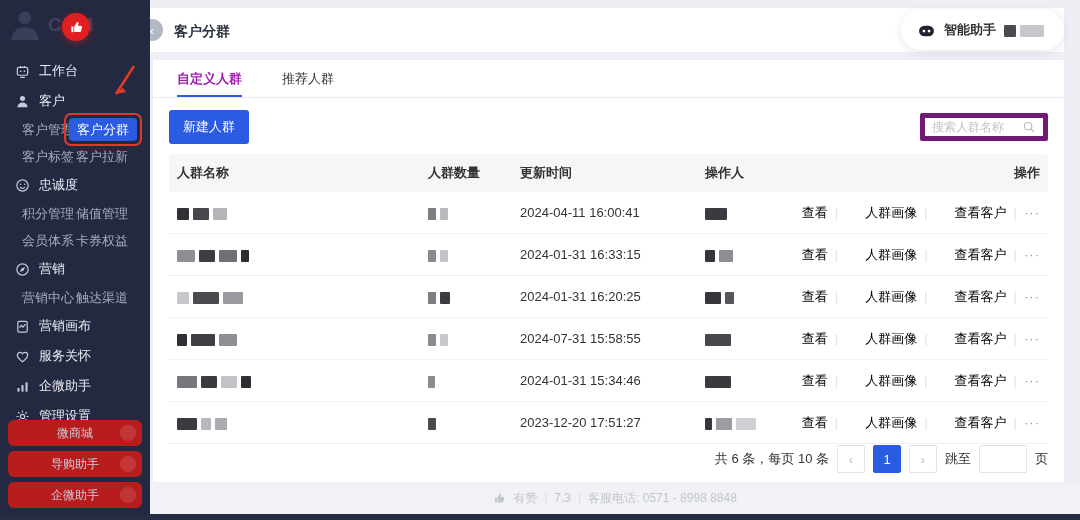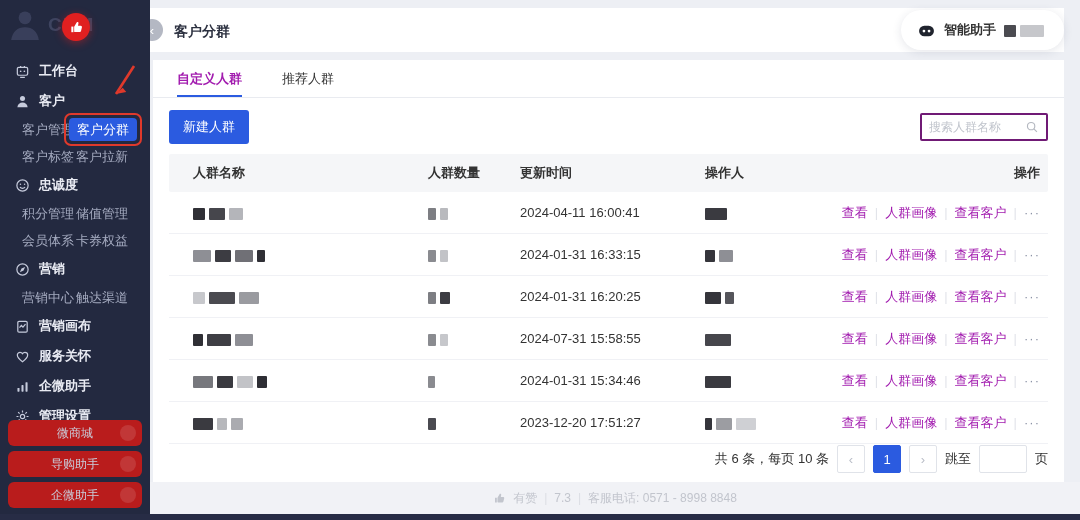--- a/index.html
+++ b/index.html
@@ -7,21 +7,21 @@
   body { font-family:"Liberation Sans","DejaVu Sans",sans-serif; background:#edeff4; position:relative; color:#333; }
 
   
   .sidebar { position:absolute; left:0; top:0; width:150px; height:514px; background:#232940; z-index:3; }
   .logo-area { position:relative; height:50px; }
   .logo-person { position:absolute; left:8px; top:6px; color:#3e4460; opacity:.85; }
   .logo-text { position:absolute; left:48px; top:14px; font-size:19px; font-weight:bold; color:#3e4460; letter-spacing:1px; }
   .badge { position:absolute; left:62px; top:13px; width:28px; height:28px; border-radius:50%; background:#e02020;
            display:flex; align-items:center; justify-content:center; color:#fff; z-index:4; box-shadow:0 2px 8px rgba(224,32,32,.45); }
   .menu { margin-top:6px; font-size:13px; }
-  .menu-main { display:flex; align-items:center; gap:9px; height:30px; padding:0 14px; color:#e9ebf3; font-weight:700; cursor:pointer; }
+  .menu-main { display:flex; align-items:center; gap:9px; height:30px; padding:0 14px; color:#e9ebf3; font-weight:400; cursor:pointer; }
   .menu-main .mi { width:16px; height:16px; display:flex; align-items:center; justify-content:center; color:#c6cbdc; }
   .menu-subrow { display:flex; align-items:center; height:27px; padding:0 22px; color:#a4aabf; }
   .menu-sub { width:62px; cursor:pointer; white-space:nowrap; }
   .menu-sub.second { width:auto; }
   .chip { position:relative; background:#2b5be0; color:#fff; padding:4px 8px; border-radius:4px; margin-left:-5px; }
   .chip-anno { position:absolute; inset:-5px; border:2px solid #e0392b; border-radius:7px; pointer-events:none; }
   .anno-arrow { position:absolute; left:100px; top:58px; width:44px; height:46px; pointer-events:none; z-index:5; }
   .side-bottom { position:absolute; left:8px; right:8px; bottom:6px; display:flex; flex-direction:column; gap:5px; }
   .side-btn { position:relative; height:26px; line-height:26px; text-align:center; background:#b91c1c; border-radius:6px;
               color:#c9cdda; font-size:12px; cursor:pointer; overflow:hidden; }
@@ -38,37 +38,37 @@
 
   
   .card { position:absolute; left:153px; top:60px; width:911px; height:422px; background:#fff; z-index:2; }
   .tabs { display:flex; gap:40px; padding:0 24px; height:38px; border-bottom:1px solid #e9ebf0; }
   .tab { line-height:37px; font-size:13px; color:#333; position:relative; cursor:pointer; }
   .tab.active { color:#a21caf; font-weight:700; }
   .tab.active::after { content:""; position:absolute; left:0; right:0; bottom:0; height:2px; background:#2b5be0; }
   .toolbar { display:flex; justify-content:space-between; align-items:center; padding:12px 16px 10px; }
   .btn-primary { background:#2b5be0; color:#fff; border:none; font-size:13px; padding:8px 14px; border-radius:3px; cursor:pointer;
                  font-family:inherit; }
-  .search { width:128px; height:28px; border:2px solid #701a75; border-radius:2px; display:flex; align-items:center; padding:0 7px; background:#fff; }
+  .search { width:128px; height:28px; border:5px solid #701a75; border-radius:2px; display:flex; align-items:center; padding:0 7px; background:#fff; }
   .search input { flex:1; border:none; outline:none; font-size:12px; color:#333; width:90px; font-family:inherit; }
   .search input::placeholder { color:#c0c4cc; }
   .search .sic { color:#b4b8c0; display:flex; }
 
   .table { margin:0 16px; }
   .thead { display:flex; align-items:center; height:38px; background:#f5f6f8; border-radius:2px; font-size:13px; font-weight:600; color:#333; }
   .trow { display:flex; align-items:center; height:42px; border-bottom:1px solid #f0f1f5; font-size:13px; color:#333; }
   .cell { padding:0 8px; }
-  .c-name { flex:1;margin-left:16px; }
+  .c-name { flex:1; }
   .c-count { width:92px; }
   .c-time { width:185px; }
   .c-op { width:150px; }
   .c-act { width:201px; text-align:right; }
   .blocks span { display:inline-block; height:12px; margin-right:4px; border-radius:1px; vertical-align:middle; }
   .actions { display:flex; justify-content:flex-end; align-items:center; }
-  .link { color:#a21caf; cursor:pointer; white-space:nowrap; }
+  .link { color:#000000; cursor:pointer; white-space:nowrap;margin-left:20px; }
   .link-more { color:#8c93a6; cursor:pointer; letter-spacing:1px; }
   .asep { color:#e2e4ea; margin:0 7px; }
 
   .pagination { position:absolute; right:16px; bottom:9px; display:flex; align-items:center; gap:8px; font-size:13px; color:#333; }
   .pg-box { width:28px; height:28px; border:1px solid #e0e3e9; border-radius:2px; background:#fff; color:#b9bdc7;
             display:flex; align-items:center; justify-content:center; font-size:13px; cursor:pointer; }
   .pg-active { background:#2b5be0; border-color:#2b5be0; color:#fff; cursor:default; }
   .pg-input { width:48px; height:28px; border:1px solid #e0e3e9; border-radius:2px; outline:none; font-family:inherit;
               font-size:13px; text-align:center; color:#333; }
 

